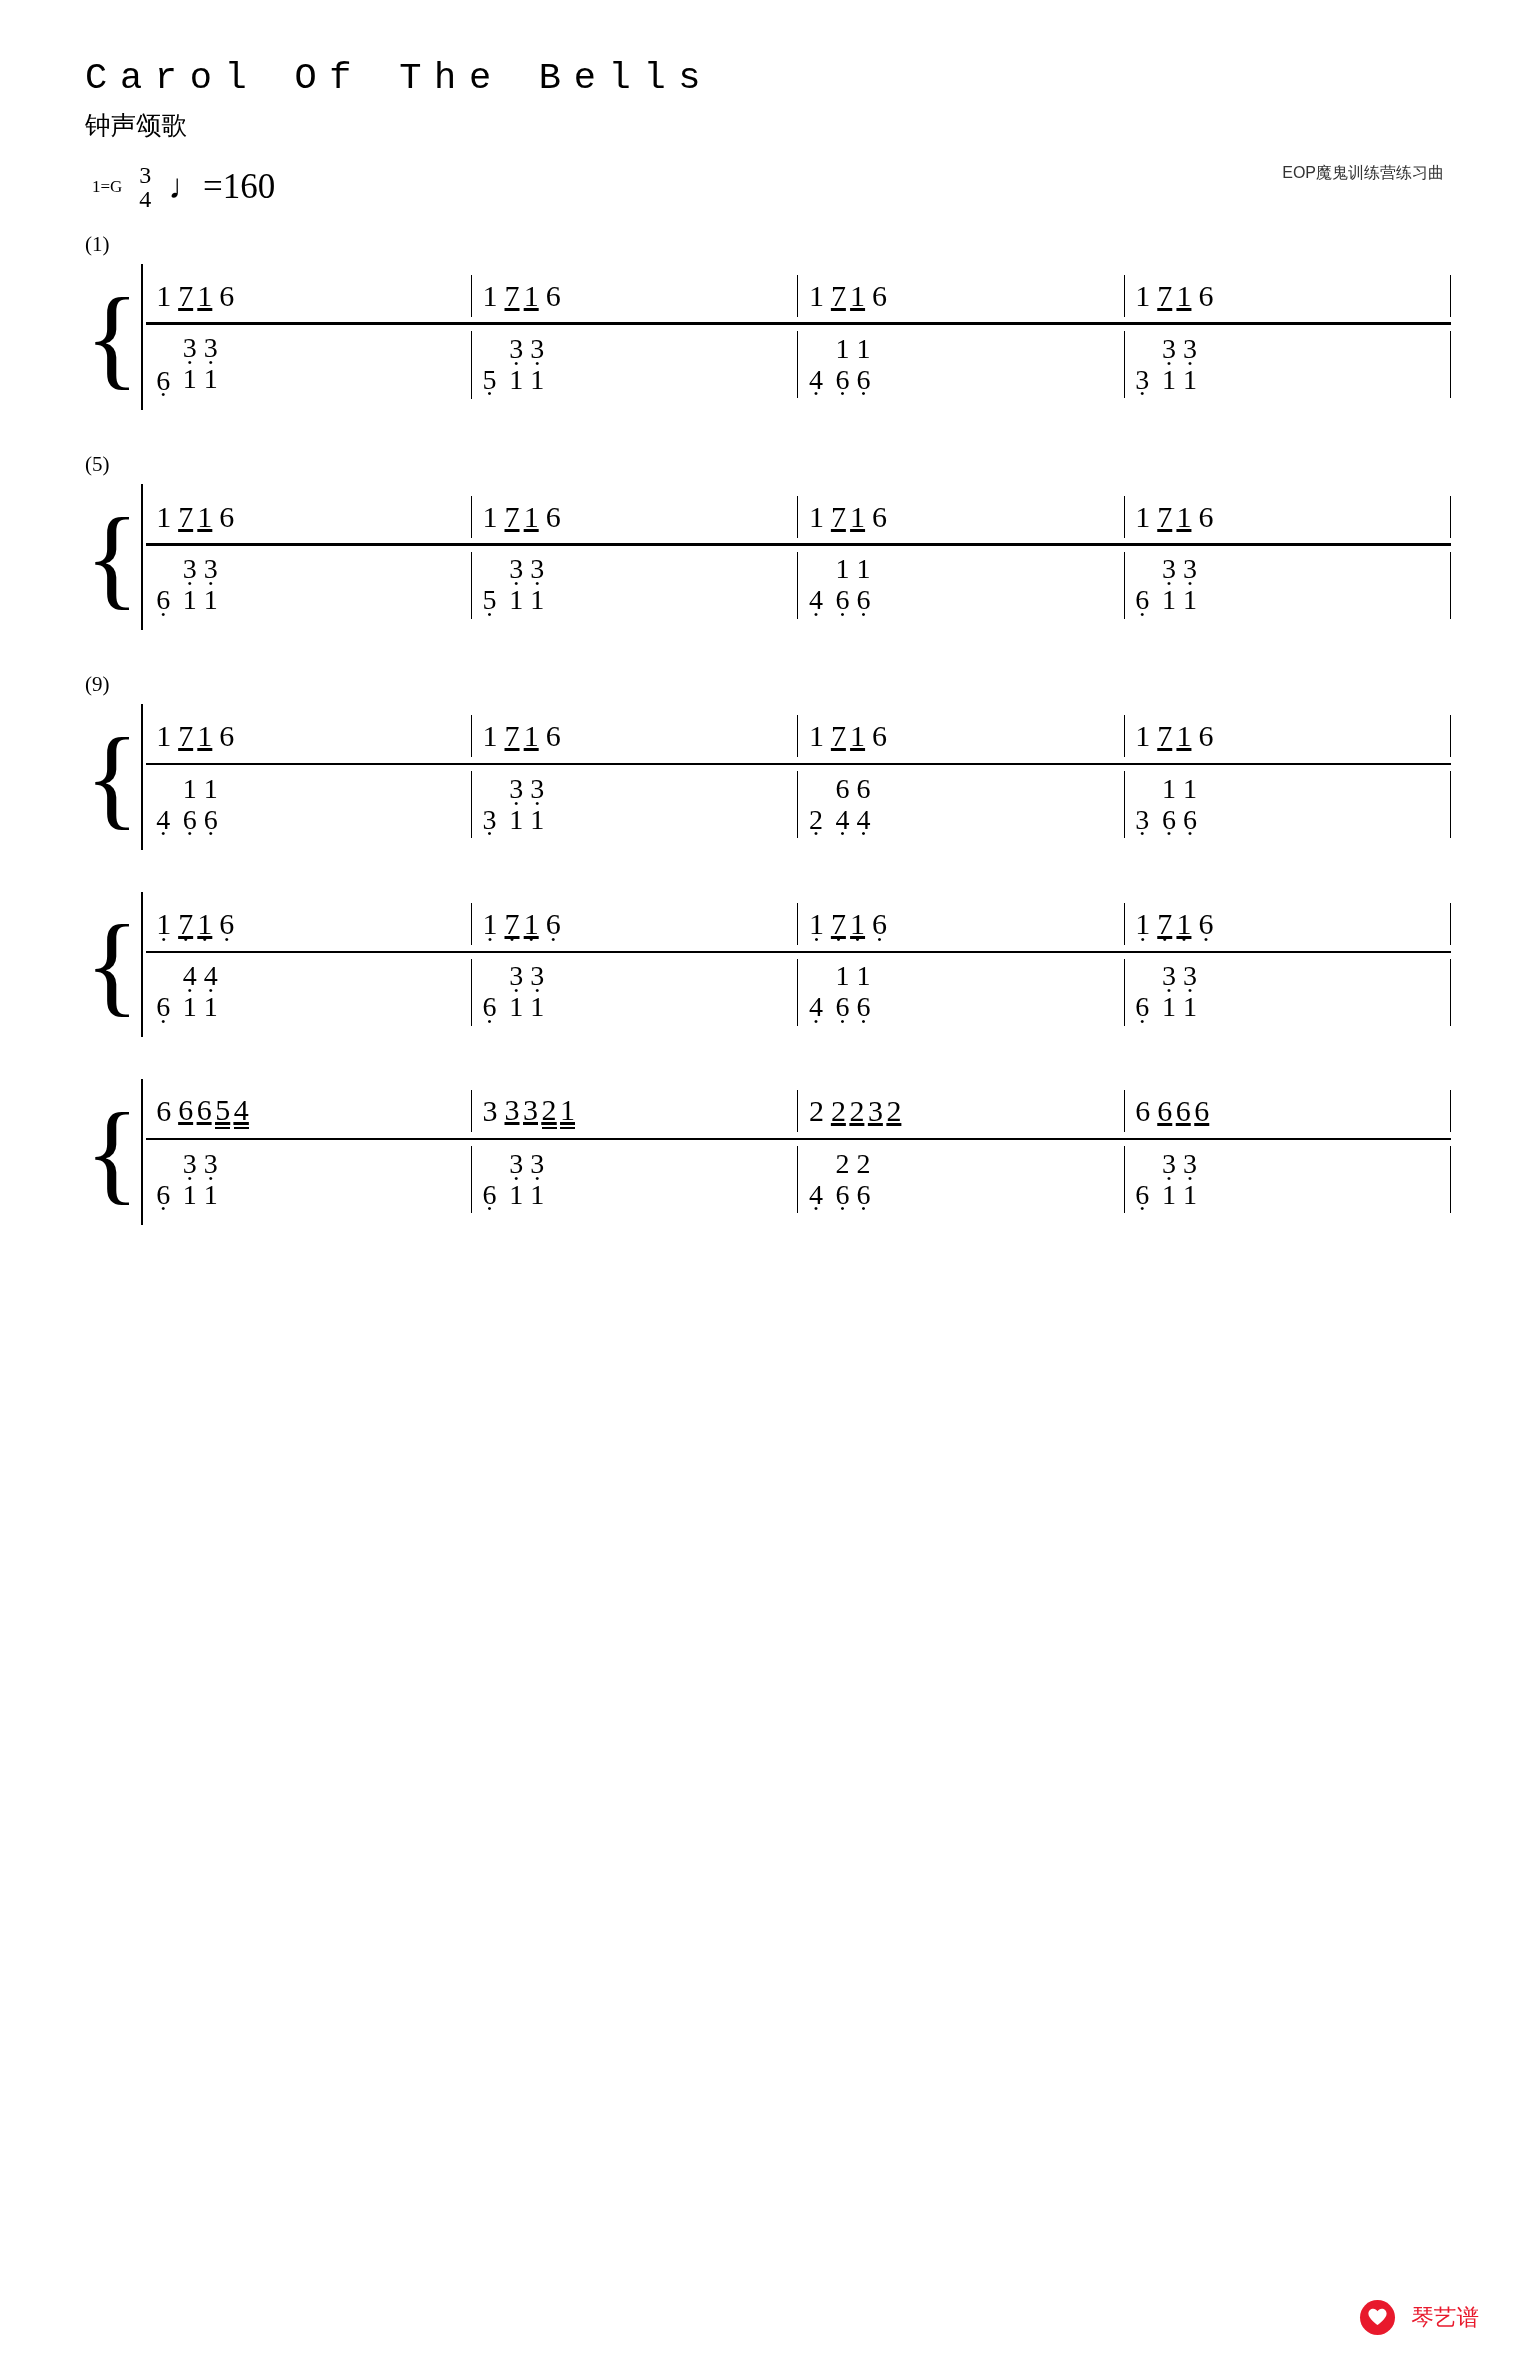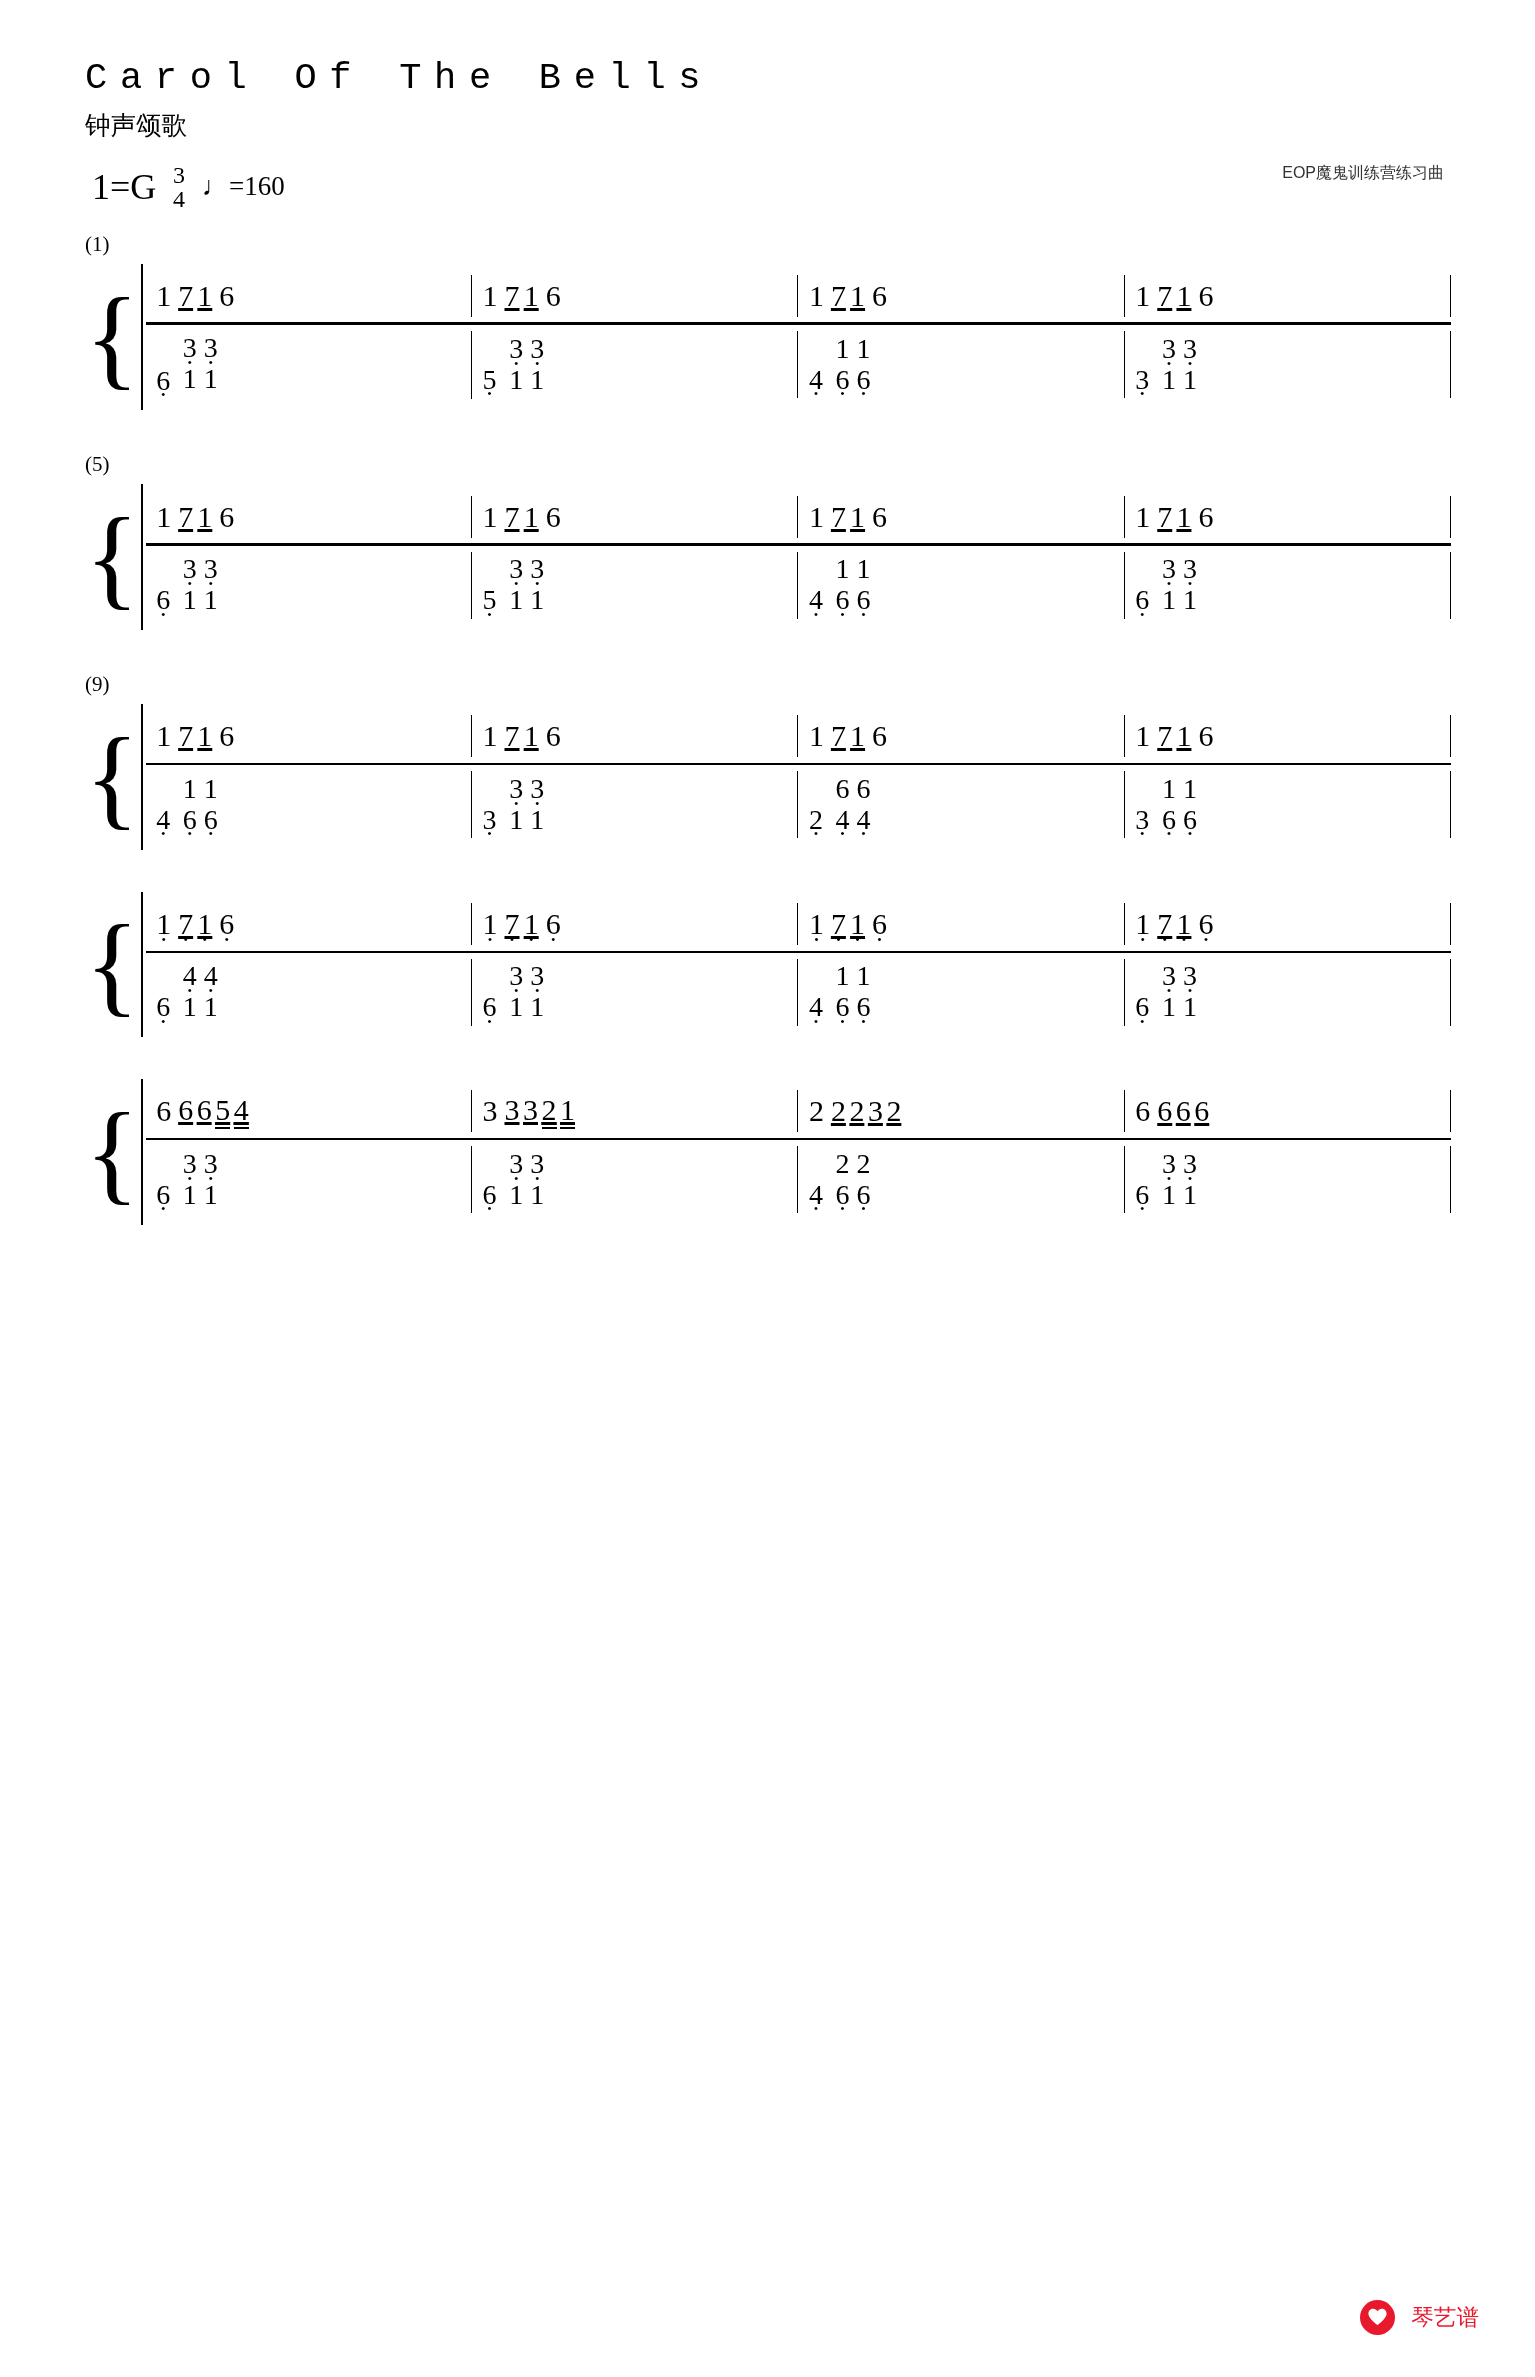--- a/index.html
+++ b/index.html
@@ -195,26 +195,26 @@
     }
   </style>
 </head>
 <body>
 
 <div class="page-title">Carol  Of  The  Bells</div>
 <div class="subtitle">钟声颂歌</div>
 
 <div class="meta-row">
   <div class="tempo-info">
-    <span style="font-size:36px;">1=G</span>
+    <span style="font-size:17px;">1=G</span>
     <span style="display:inline-flex;flex-direction:column;align-items:center;font-size:24px;line-height:1;vertical-align:middle;margin:0 2.8px;">
       <span>3</span>
       <span>4</span>
     </span>
-    <span style="font-size:27px;">♩=160</span>
+    <span style="font-size:35px;">♩=160</span>
   </div>
   <div class="watermark">EOP魔鬼训练营练习曲</div>
 </div>
 
 <div class="score-section">
   <div class="section-number">(1)</div>
   <div class="grand-staff">
     <div class="left-brace">{</div>
     <div class="left-line"></div>
     <div class="both-staves">

